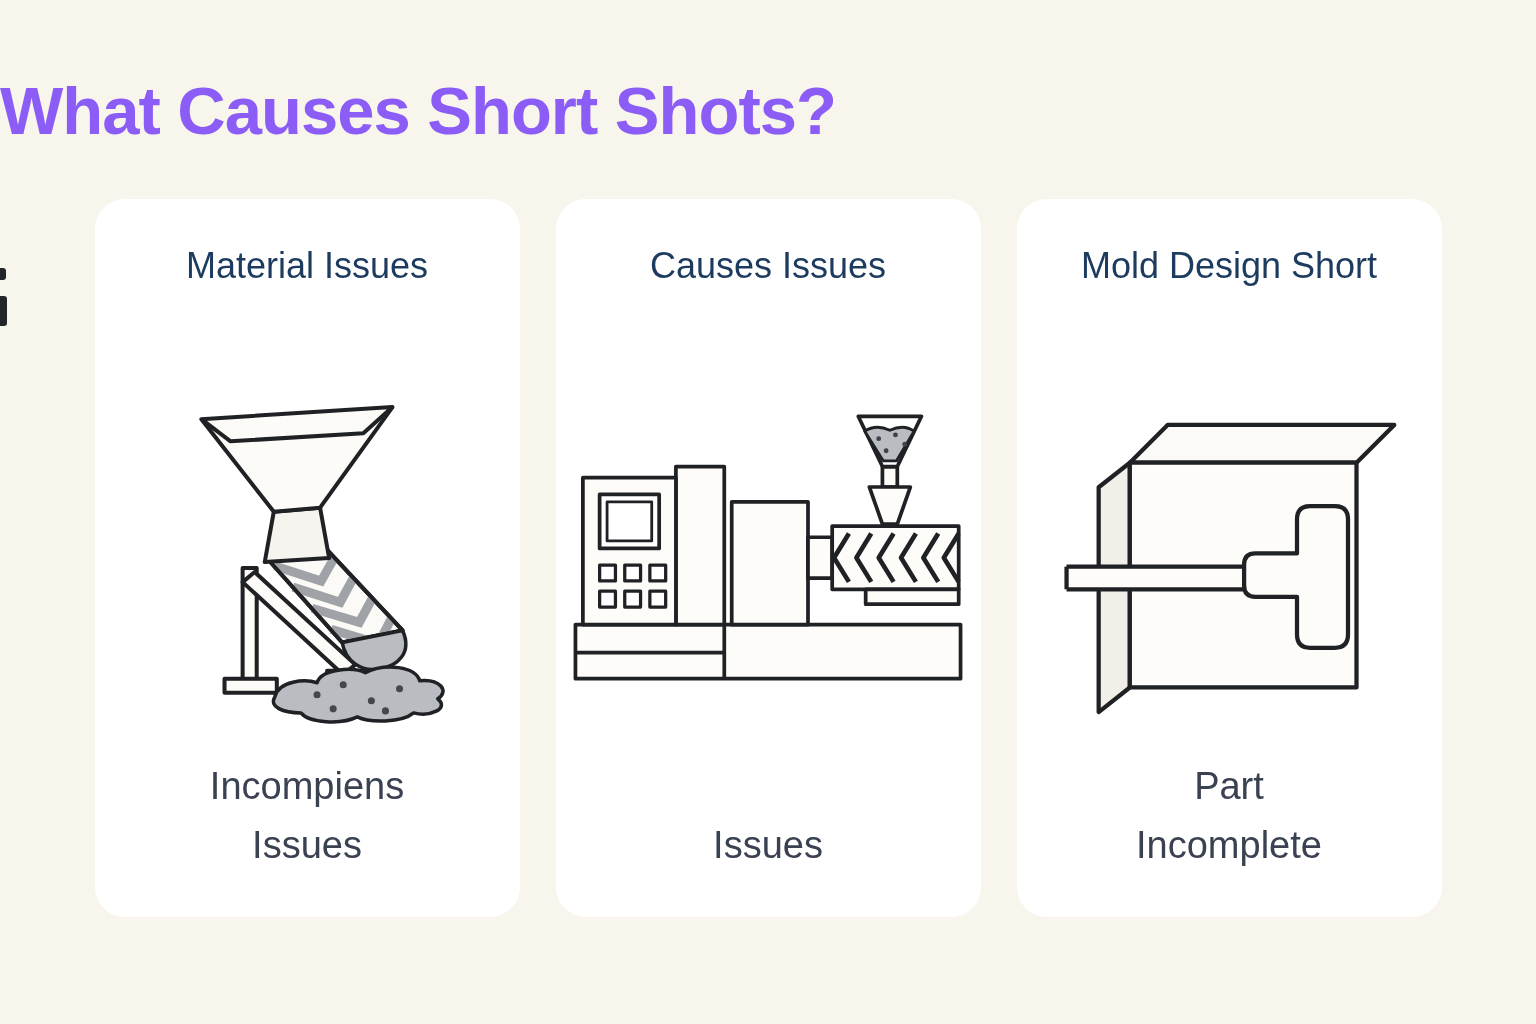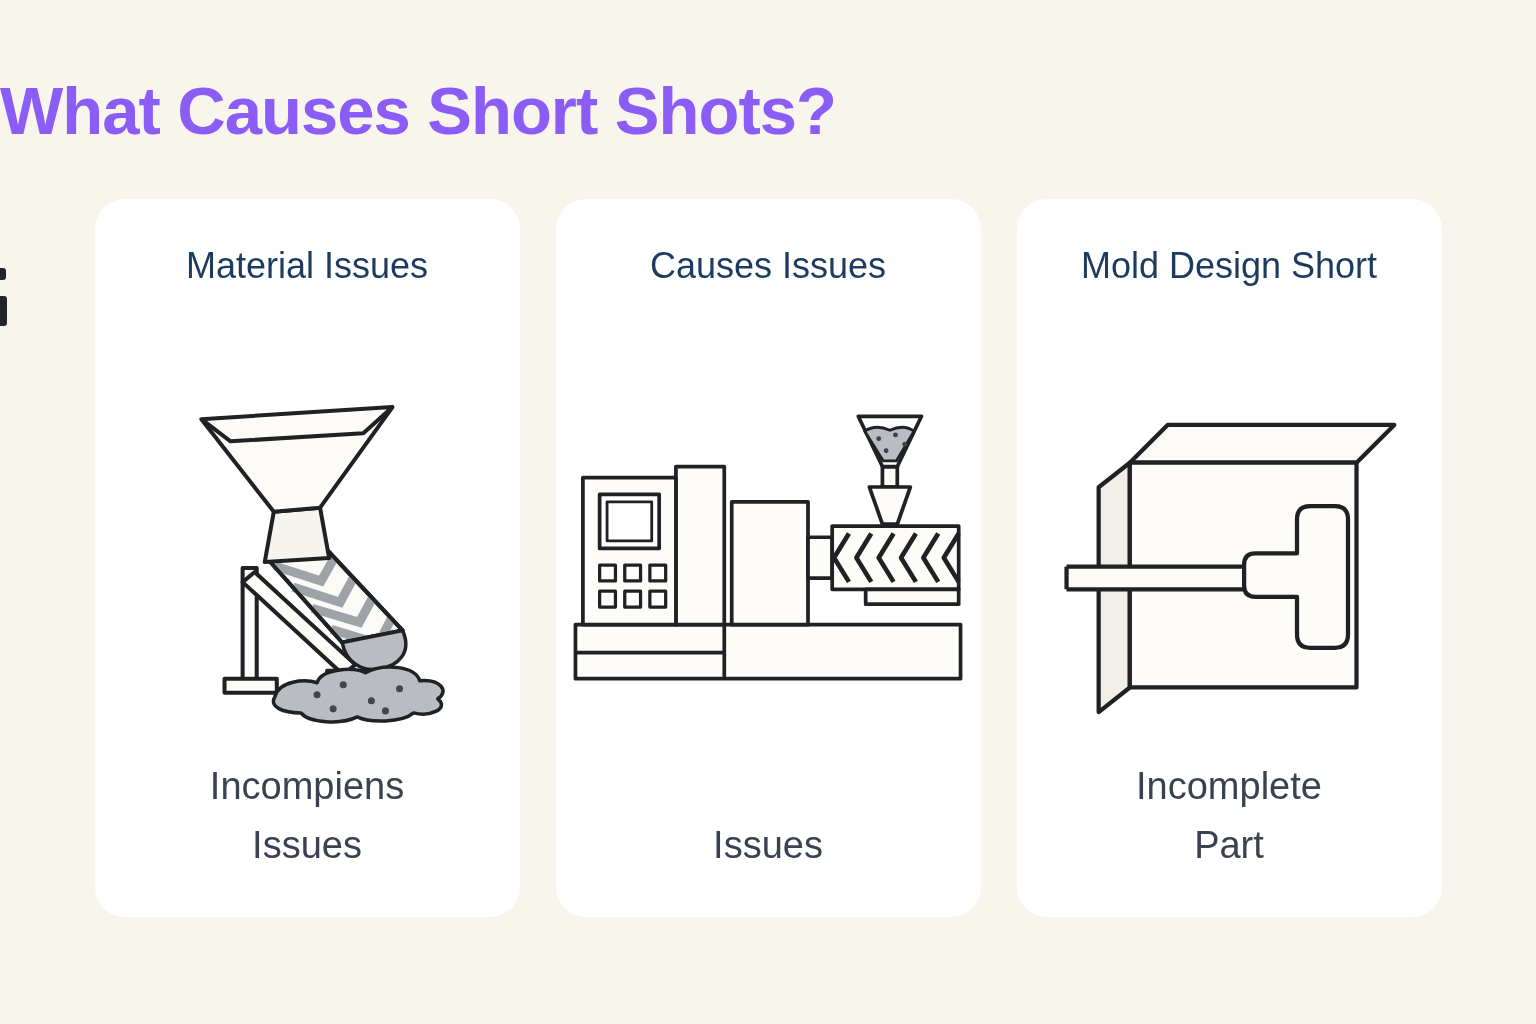--- a/index.html
+++ b/index.html
@@ -183,18 +183,18 @@
           <rect x="8" y="172" width="188" height="24" fill="#fdfcf8" stroke="none"></rect>
           <line x1="8" y1="172" x2="196" y2="172"></line>
           <line x1="8" y1="196" x2="196" y2="196"></line>
           <line x1="8" y1="172" x2="8" y2="196"></line>
         </g>
 
         <path fill="#fdfcf8" d="M208,158 L252,158 L252,122 Q252,108 266,108 L292,108 Q306,108 306,122 L306,244 Q306,258 292,258 L266,258 Q252,258 252,244 L252,204 L208,204 Q196,204 196,192 L196,170 Q196,158 208,158 Z"></path>
       </svg>
     </div>
     <div class="caption">
+      <div>Part</div>
       <div>Incomplete</div>
-      <div>Part</div>
     </div>
   </section>
 
 </div>
 
 </body></html>

